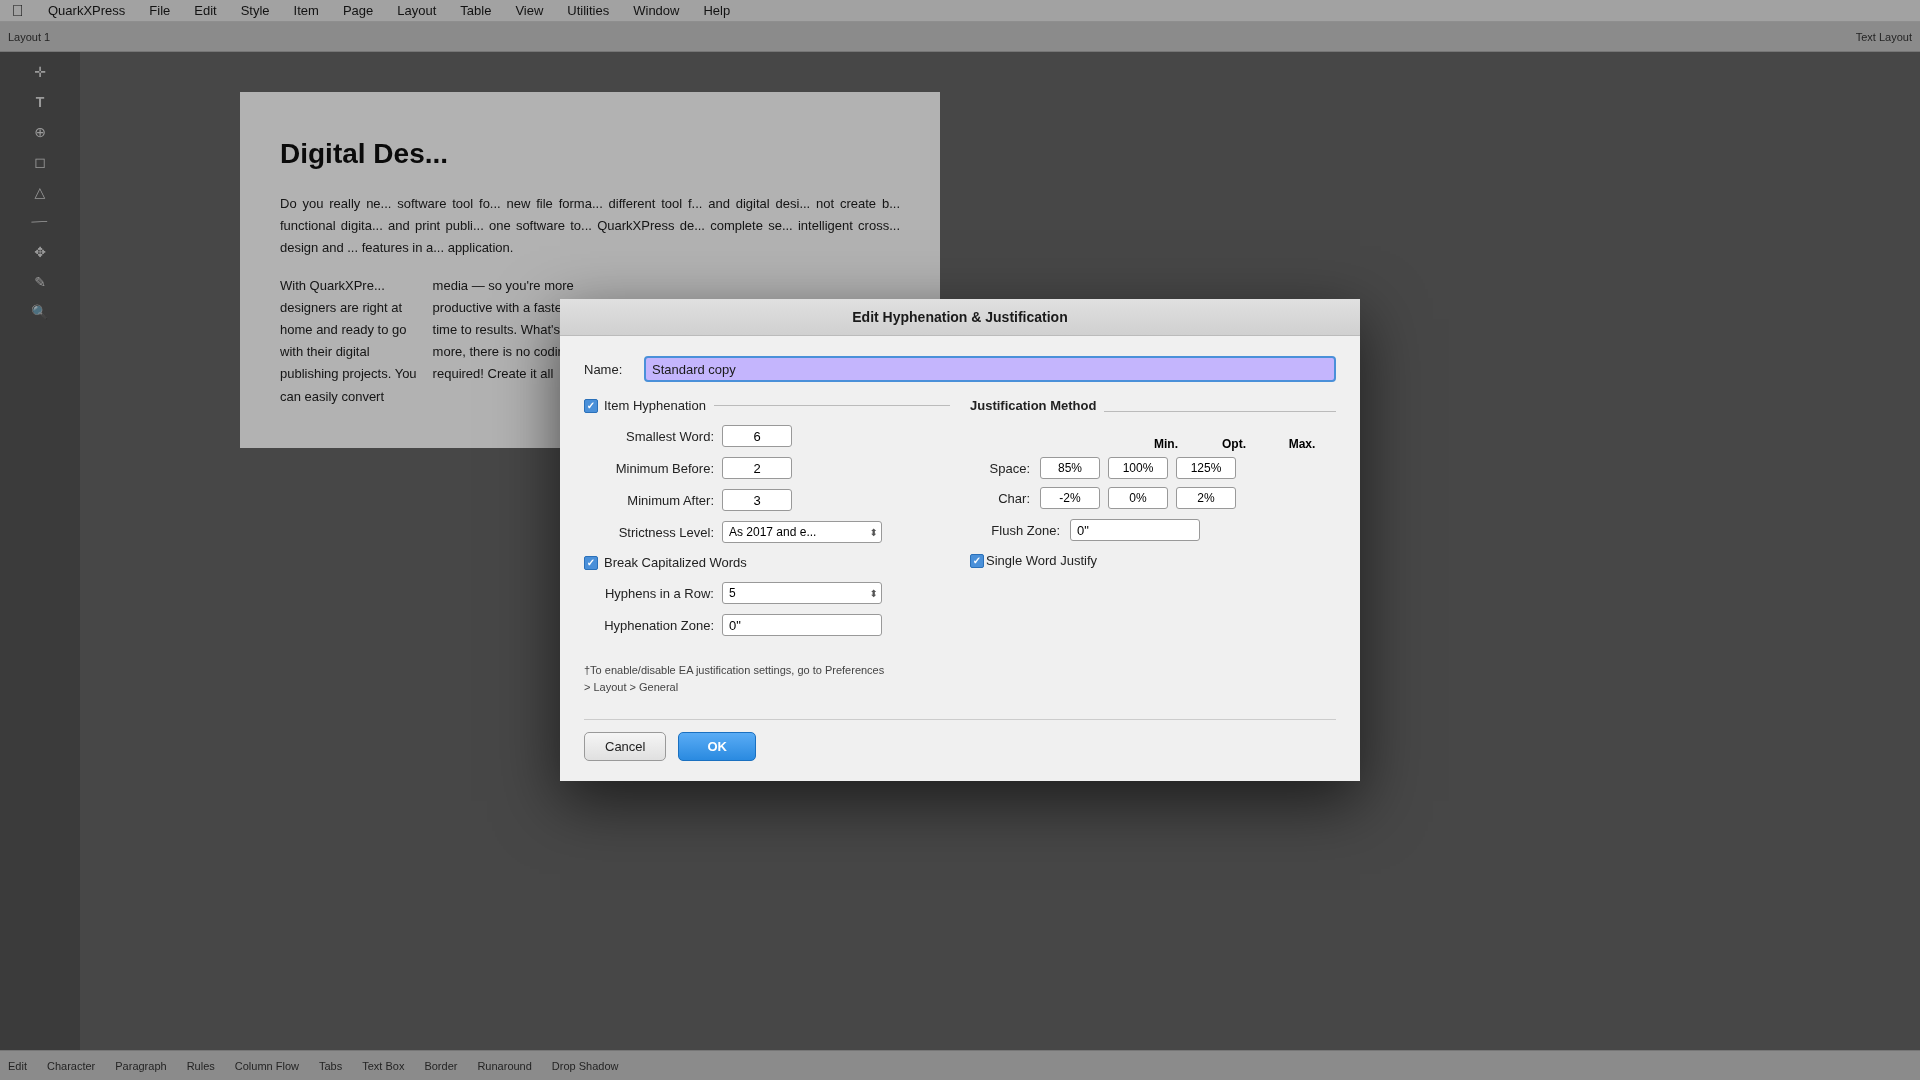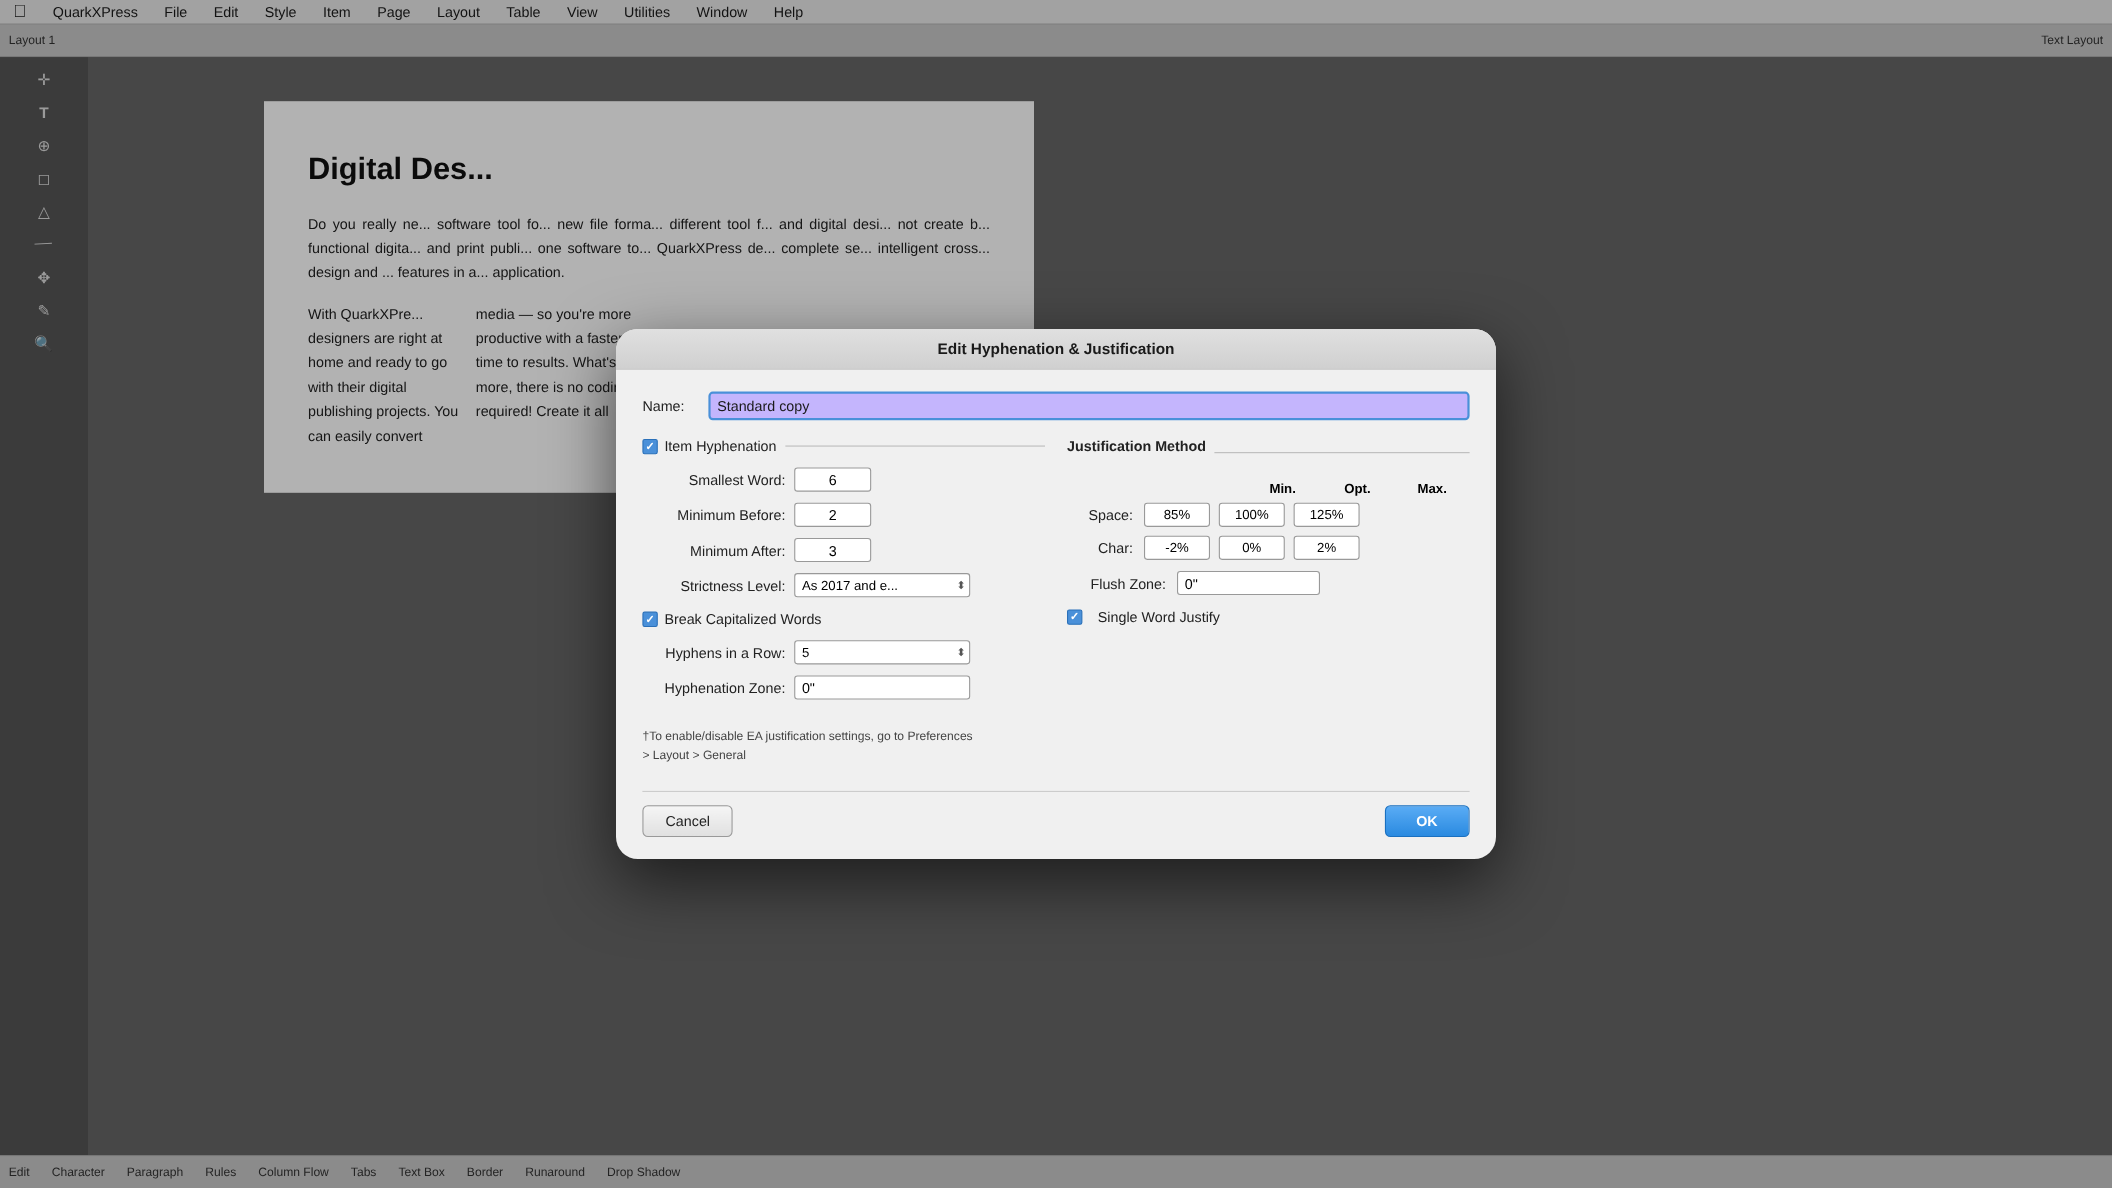--- a/index.html
+++ b/index.html
@@ -146,21 +146,21 @@
     }
 
     
     .dialog {
       position: absolute;
       top: 50%;
       left: 50%;
       transform: translate(-50%, -50%);
       width: 800px;
       background: #f0f0f0;
-      border-radius: 20px;
+      border-radius: 0;
       box-shadow: 0 20px 60px rgba(0,0,0,0.6);
       z-index: 200;
       overflow: hidden;
     }
 
     .dialog-titlebar {
       background: linear-gradient(to bottom, #e0e0e0, #d0d0d0);
       padding: 10px 16px;
       text-align: center;
       font-size: 14px;
@@ -389,22 +389,22 @@
     .footer-note {
       margin-top: 16px;
       font-size: 11px;
       color: #444;
       line-height: 1.5;
     }
 
     
     .dialog-buttons {
       display: flex;
-      justify-content: space-between;
-      gap: 26px;
+      justify-content: flex-start;
+      gap: 12px;
       margin-top: 24px;
       padding-top: 12px;
       border-top: 1px solid #ccc;
     }
 
     .btn-cancel {
       padding: 6px 20px;
       background: linear-gradient(to bottom, #f5f5f5, #e0e0e0);
       border: 1px solid #999;
       border-radius: 5px;
@@ -610,21 +610,21 @@
             <input type="text" class="just-input" value="0%" style="">
             <input type="text" class="just-input" value="2%" style="">
           </div>
         </div>
 
         <div class="flush-zone-row" style="margin-top: 10px;">
           <span class="flush-zone-label">Flush Zone:</span>
           <input type="text" class="flush-zone-input" value="0&quot;" style="">
         </div>
 
-        <div style="display: flex; align-items: center; gap: 14px; margin-top: 8px;">
+        <div style="display: flex; align-items: center; gap: 2px; margin-top: 8px;">
           <div class="checkbox-blue"></div>
           <span class="checkbox-label">Single Word Justify</span>
         </div>
       </div>
     </div>
 
     <div class="footer-note">
       <span>†To enable/disable EA justification settings, go to Preferences<br>&gt; Layout &gt; General</span>
     </div>
 

